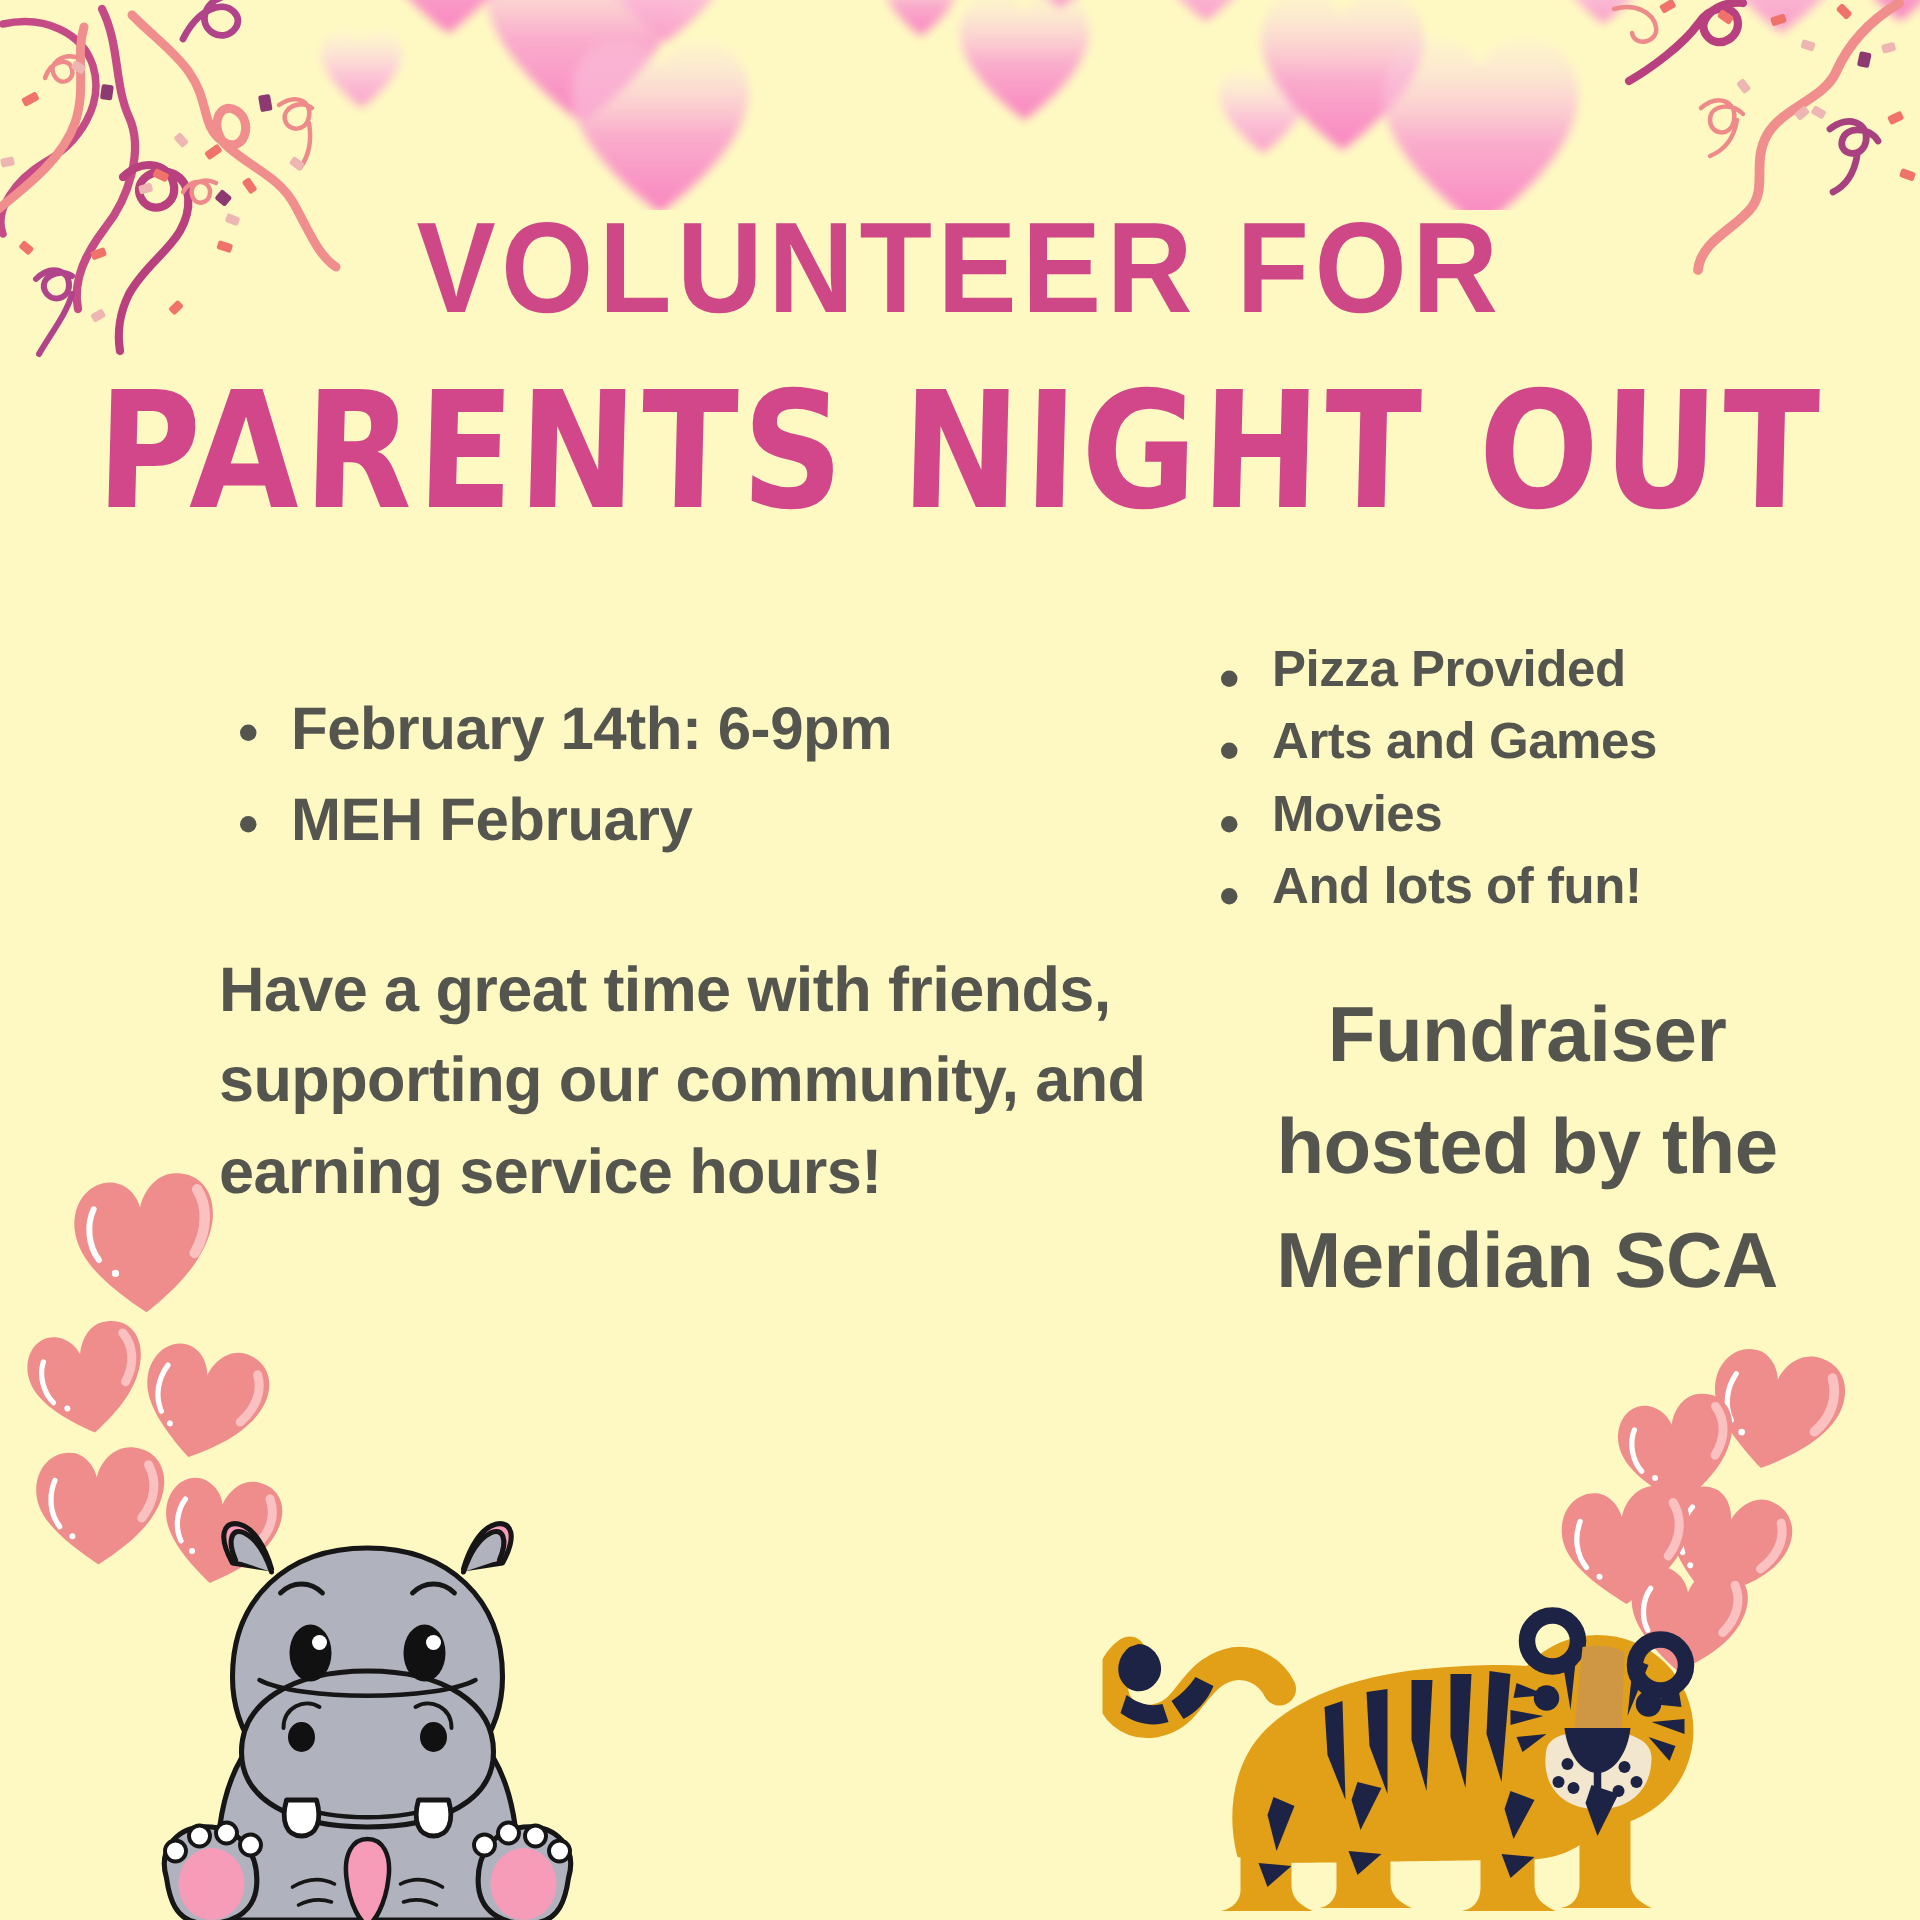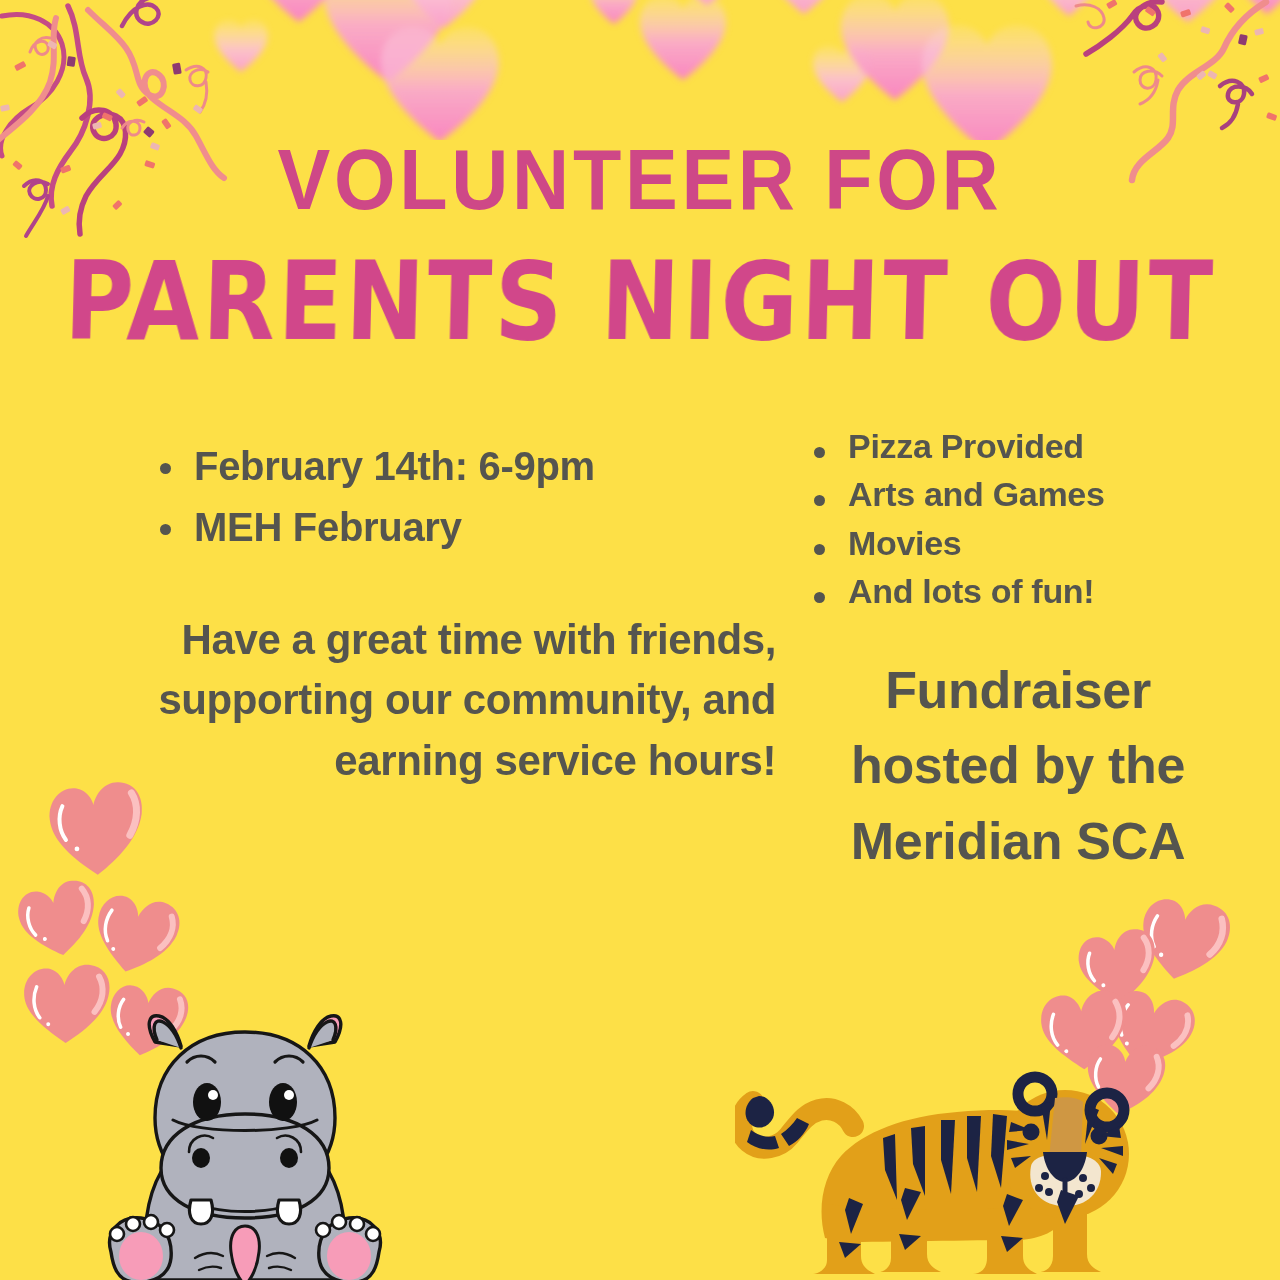--- a/index.html
+++ b/index.html
@@ -5,21 +5,21 @@
   html, body {
     margin: 0;
     padding: 0;
     background: #ffffff;
   }
   #poster {
     position: relative;
     width: 1280px;
     height: 1280px;
     overflow: hidden;
-    background: #fde047;
+    background: #fef9c3;
     font-family: "Liberation Sans", sans-serif;
     -webkit-font-smoothing: antialiased;
   }
 
   
   .deco { position: absolute; pointer-events: none; }
 
   #top-hearts { top: 0; left: 0; width: 1280px; height: 140px; }
   #confetti-left { top: 0; left: 0; width: 330px; height: 240px; }
   #confetti-right { top: 0; right: 0; width: 210px; height: 210px; }
@@ -55,21 +55,21 @@
     letter-spacing: 3px;
     line-height: 1;
     font-family: "DejaVu Sans Condensed", "Liberation Sans", sans-serif;
     transform: scaleX(0.97) skewX(-1.5deg);
   }
 
   
   #col-left {
     position: absolute;
     left: 146px;
-    top: 436px;
+    top: 456px;
     width: 630px;
   }
   #col-right {
     position: absolute;
     left: 800px;
     top: 422px;
     width: 450px;
   }
 
   ul.blist {
@@ -104,21 +104,20 @@
     top: 25px;
   }
 
   #left-paragraph {
     margin-top: 52px;
     color: #55554f;
     font-weight: 700;
     font-size: 42px;
     line-height: 1.44;
     letter-spacing: -0.4px;
-    text-align: right;
   }
 
   #fundraiser {
     margin-top: 38px;
     text-align: center;
     color: #55554f;
     font-weight: 700;
     font-size: 52px;
     line-height: 1.45;
     letter-spacing: -0.3px;

